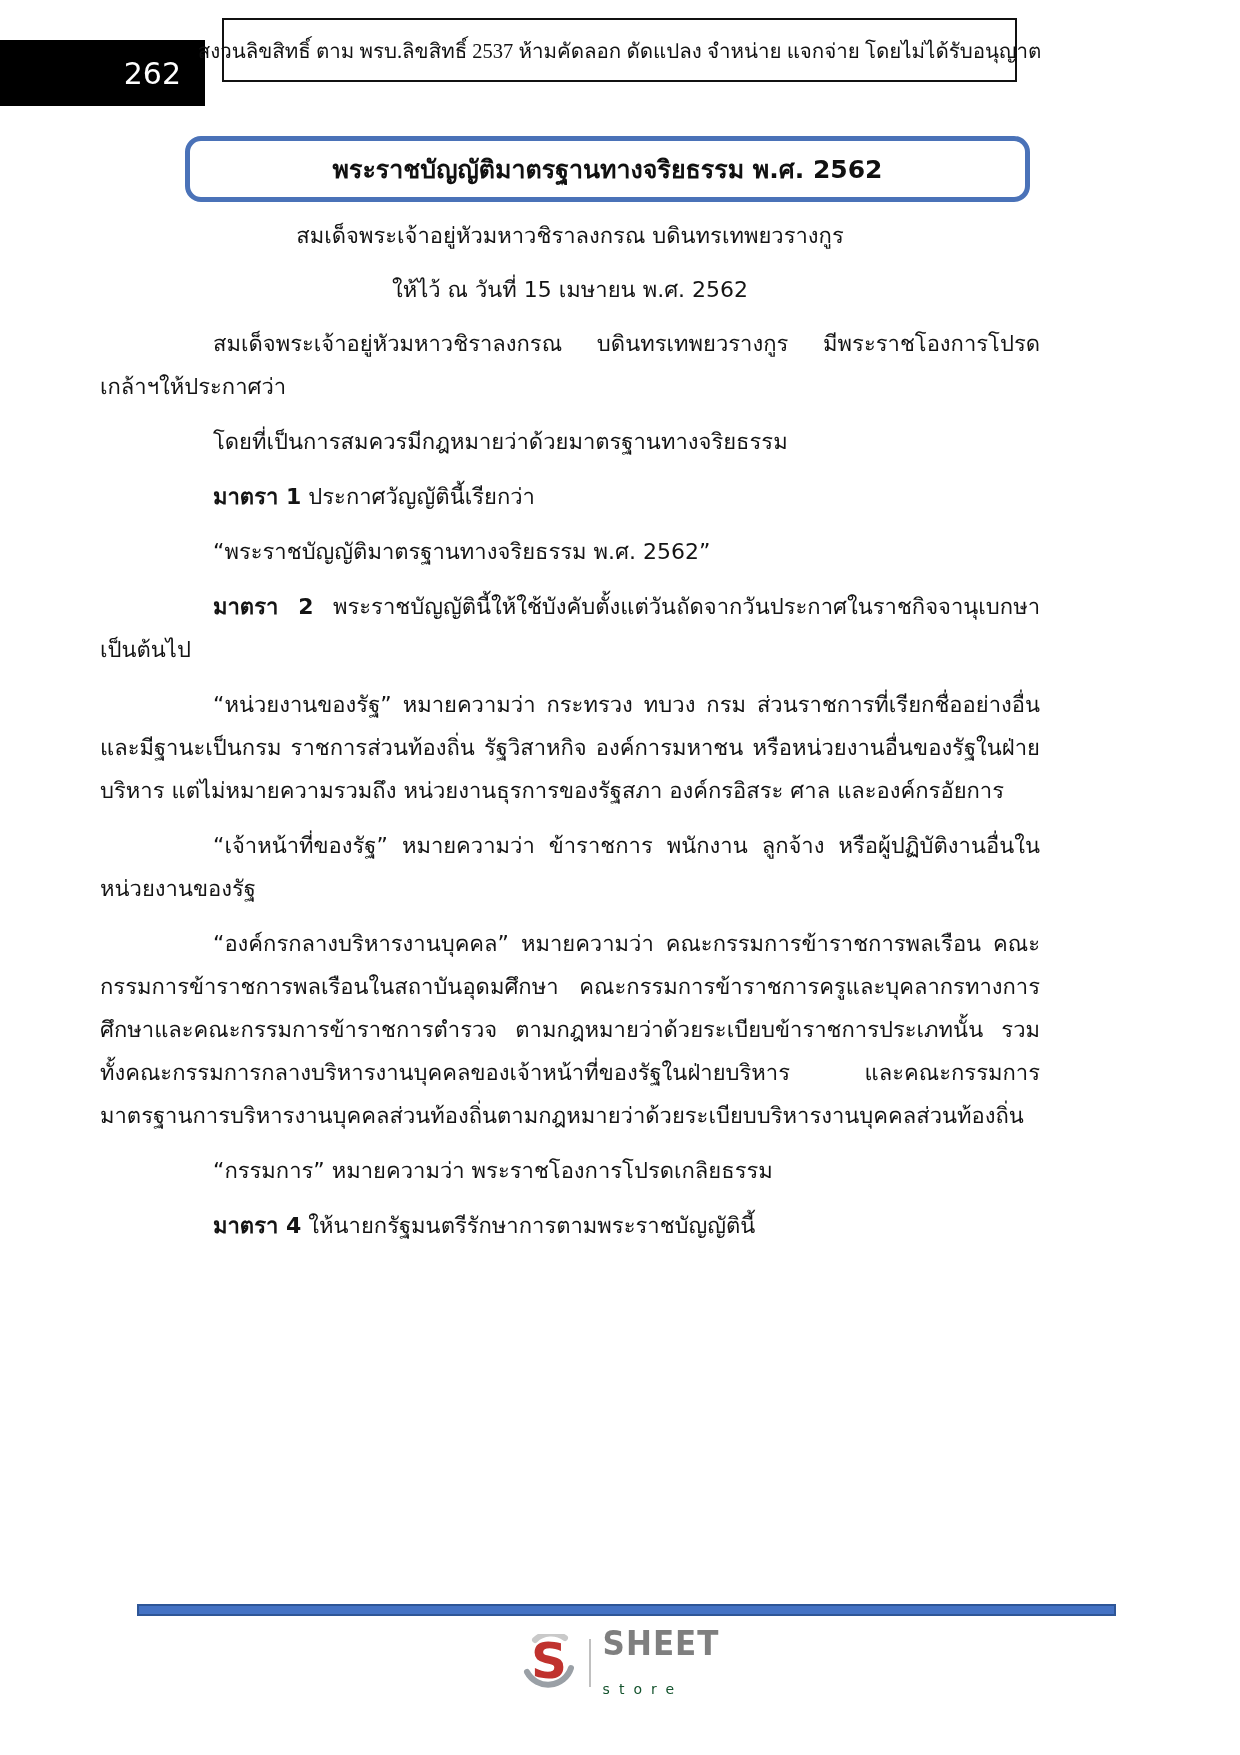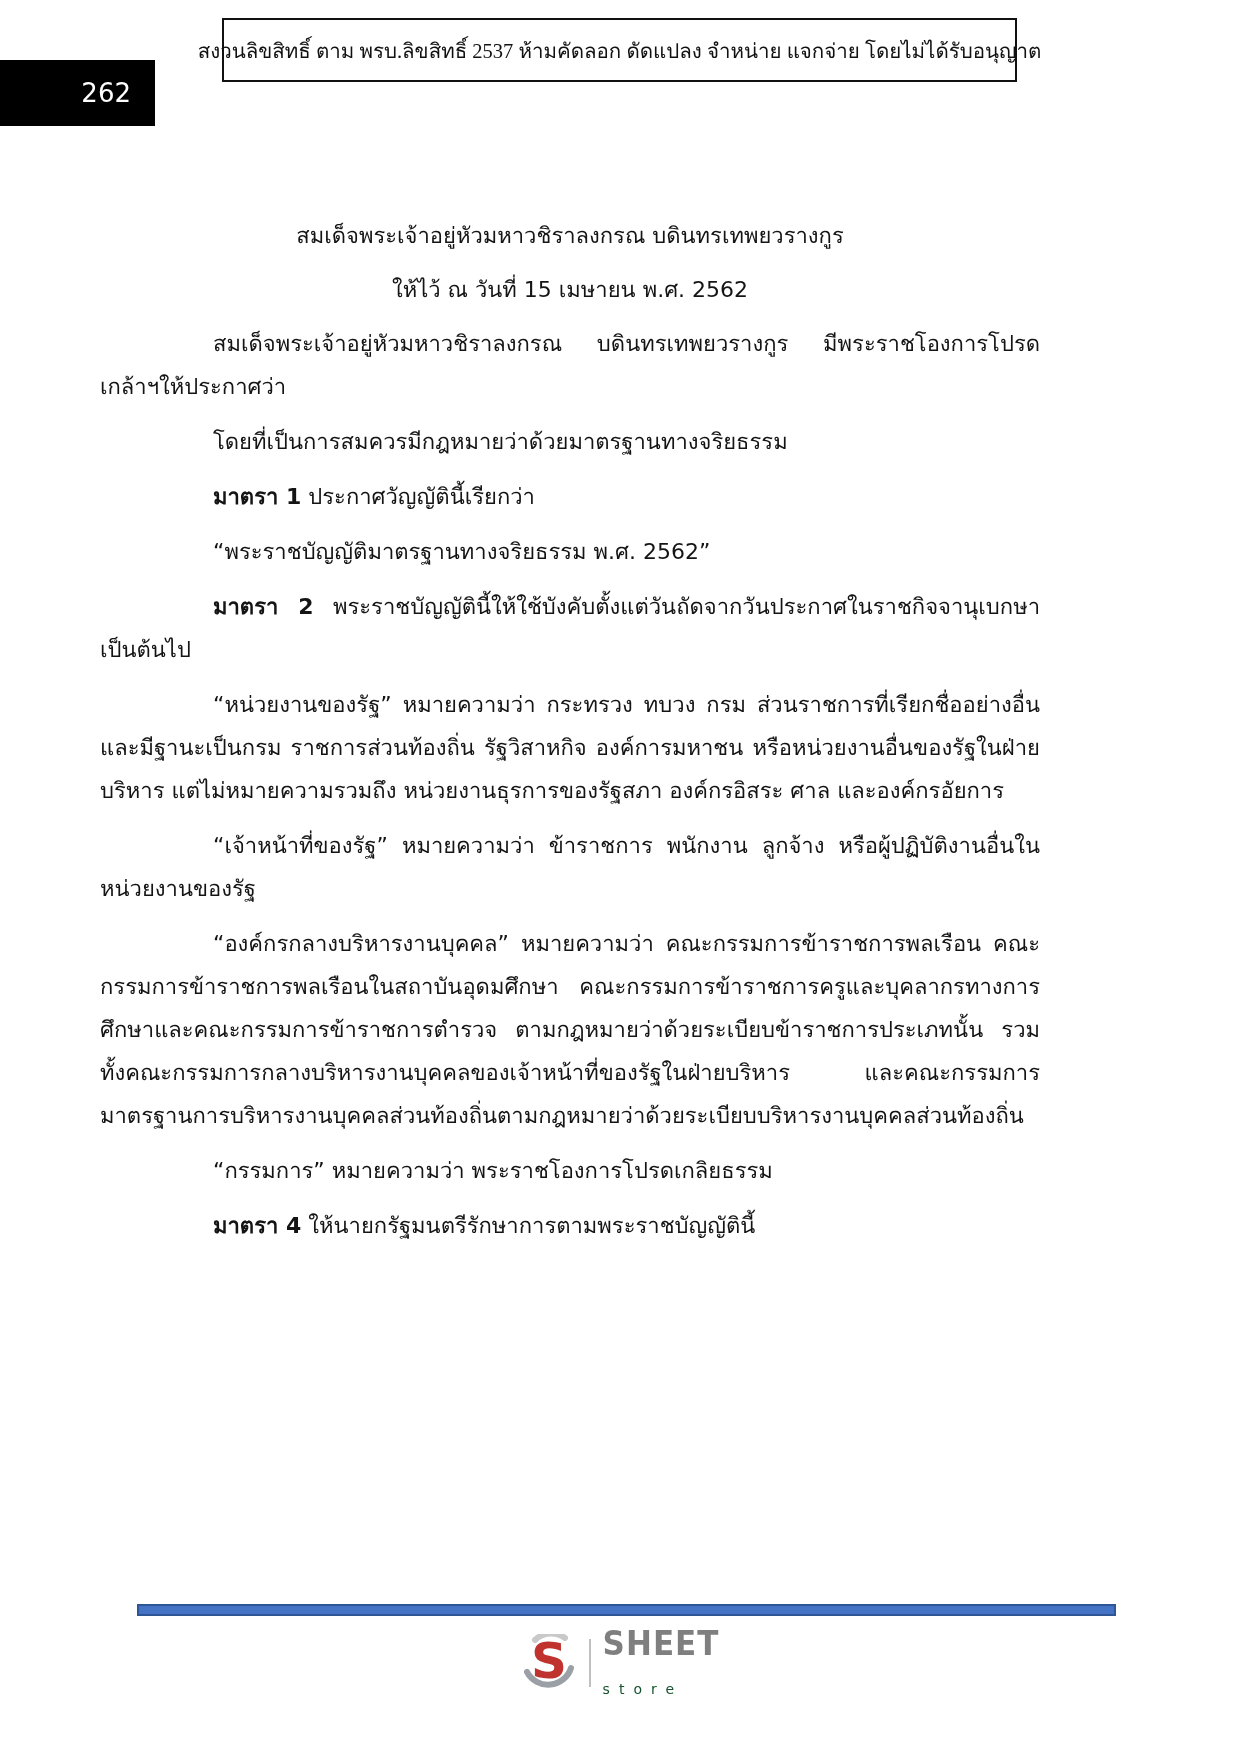--- a/index.html
+++ b/index.html
@@ -15,31 +15,30 @@
     background: #ffffff;
     overflow: hidden;
     color: #111;
   }
 
   
   .page-number-box {
     position: absolute;
     left: 0;
     top: 40px;
-    width: 155px;
+    width: 205px;
     height: 66px;
     background: #000000;
     color: #ffffff;
     display: flex;
     align-items: center;
     justify-content: flex-end;
     padding-right: 24px;
     box-sizing: border-box;
-    font-size: 26px;
-    margin-top: 20px;
+    font-size: 30px;
   }
 
   
   .copyright-box {
     position: absolute;
     left: 222px;
     top: 18px;
     width: 795px;
     height: 64px;
     border: 2px solid #111111;
@@ -154,20 +153,23 @@
 <div class="page">
 
   <div class="page-number-box">
     <span>262</span>
   </div>
 
   <div class="copyright-box">
     <span>สงวนลิขสิทธิ์ ตาม พรบ.ลิขสิทธิ์ 2537 ห้ามคัดลอก ดัดแปลง จำหน่าย แจกจ่าย โดยไม่ได้รับอนุญาต</span>
   </div>
 
+  <div class="title-box">
+    <span>พระราชบัญญัติมาตรฐานทางจริยธรรม พ.ศ. 2562</span>
+  </div>
 
   <div class="content">
 
     <div class="center-line">สมเด็จพระเจ้าอยู่หัวมหาวชิราลงกรณ บดินทรเทพยวรางกูร</div>
     <div class="center-line">ให้ไว้ ณ วันที่ 15 เมษายน พ.ศ. 2562</div>
 
     <p class="para"><span>สมเด็จพระเจ้าอยู่หัวมหาวชิราลงกรณ บดินทรเทพยวรางกูร มีพระราชโองการโปรดเกล้าฯให้ประกาศว่า</span></p>
 
     <p class="para"><span>โดยที่เป็นการสมควรมีกฎหมายว่าด้วยมาตรฐานทางจริยธรรม</span></p>
 

